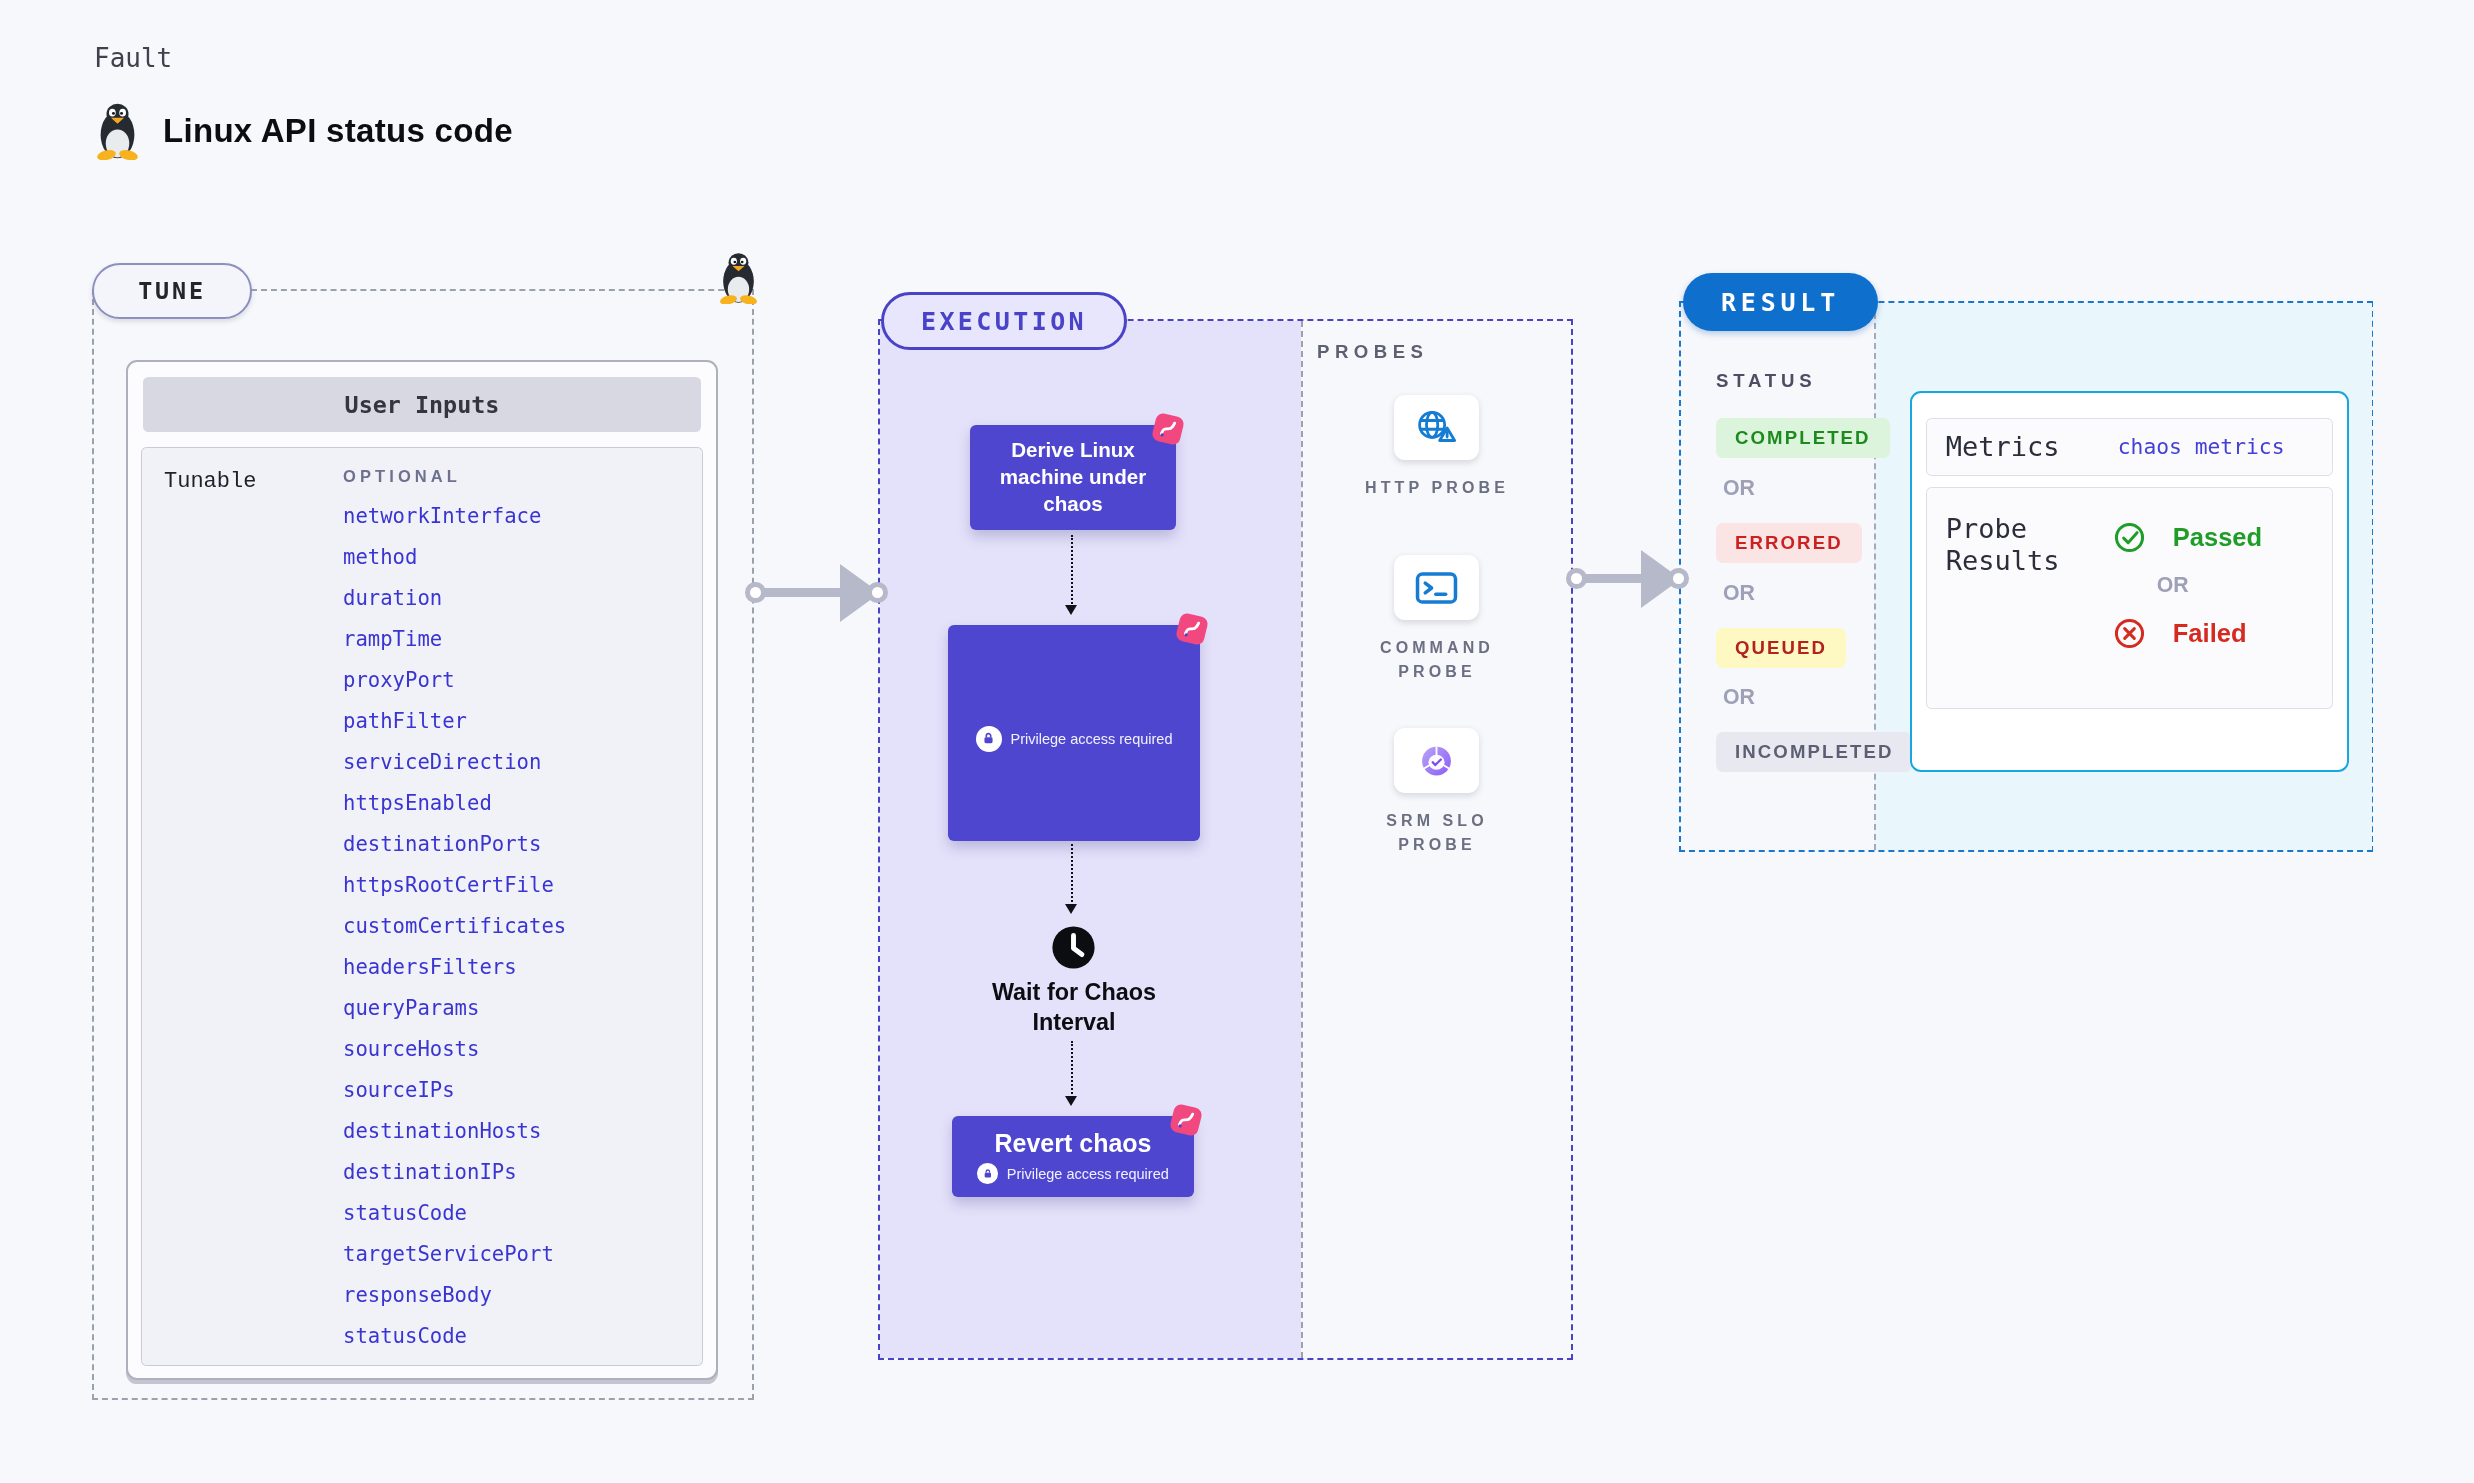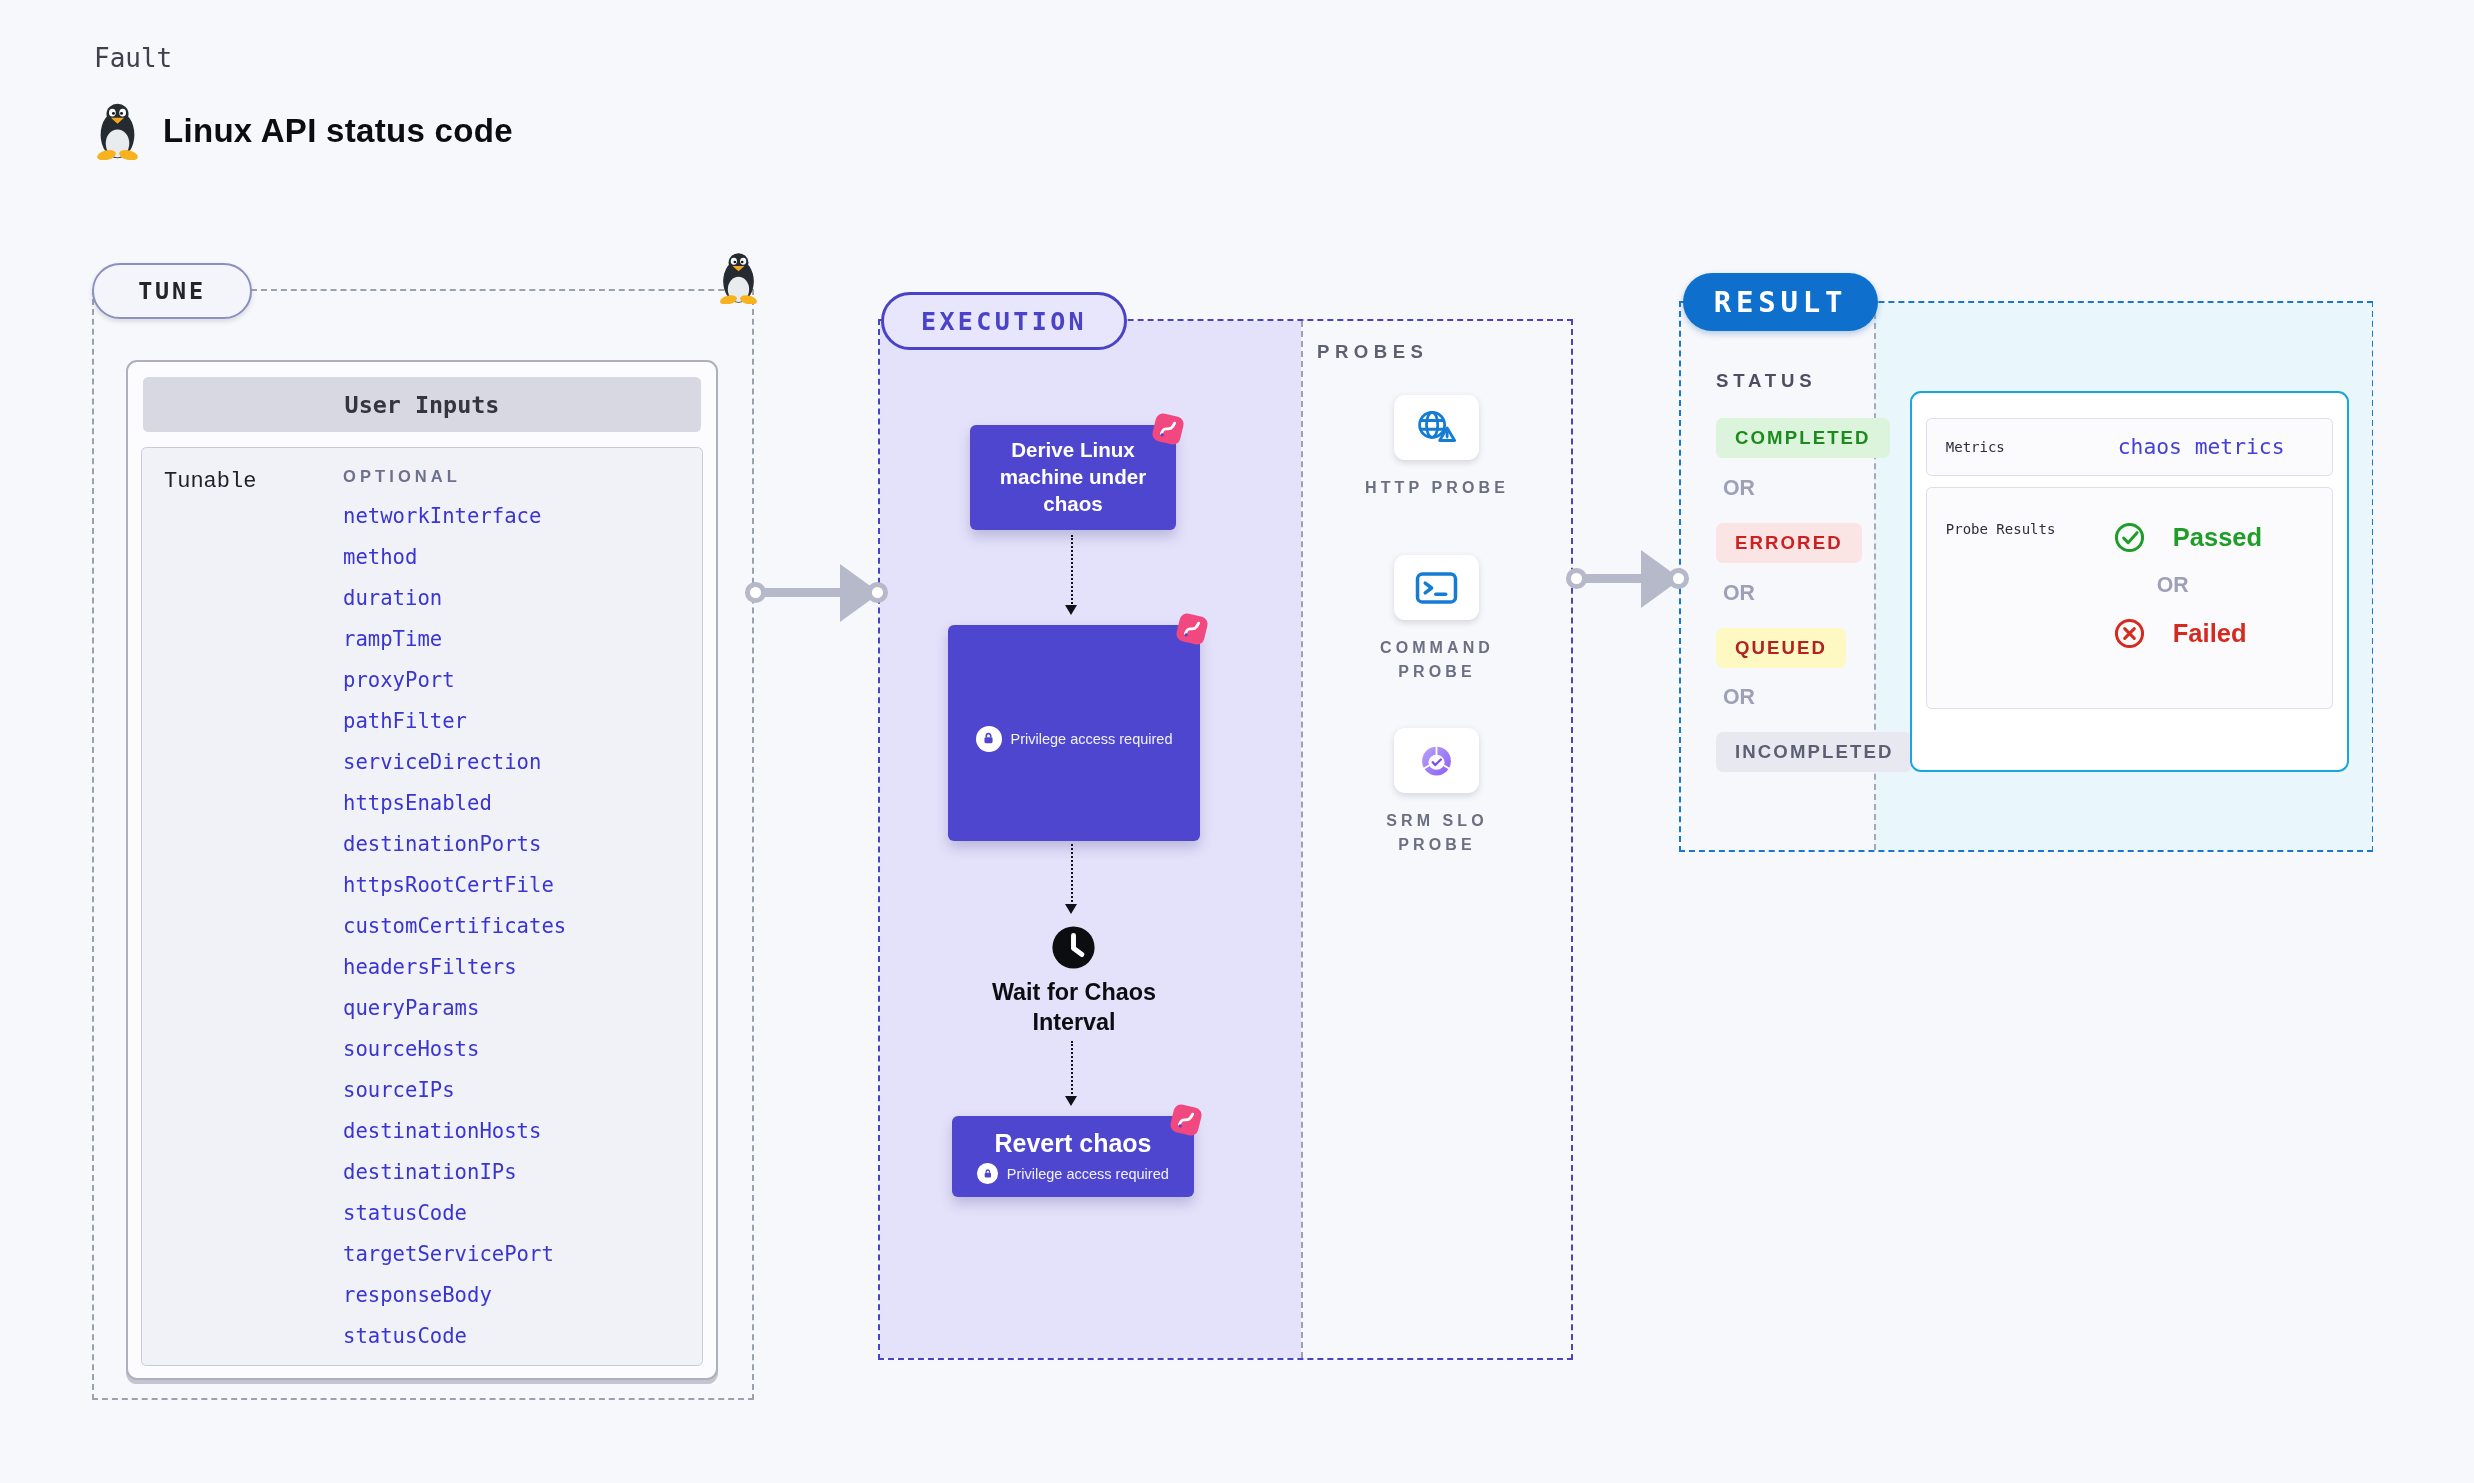--- a/index.html
+++ b/index.html
@@ -18,21 +18,21 @@
 
   
   .pill { position:absolute; display:flex; align-items:center; justify-content:center;
           border-radius:688px; font-family:"DejaVu Sans Mono",monospace; font-weight:700; z-index:7; }
   .pill-tune   { left:92px; top:263px; width:160px; height:56px; background:#f4f5fa;
                  border:2.8px solid #8b90bf; color:#23242c; font-size:23.4px; letter-spacing:2.8px;
                  box-shadow:0 2.8px 5.5px rgba(60,60,90,.15); }
   .pill-exec   { left:881px; top:292px; width:246px; height:58px; background:#e7e6fc;
                  border:3.4px solid #4a43c8; color:#4a43c8; font-size:25px; letter-spacing:3.4px; }
   .pill-result { left:1683px; top:273px; width:195px; height:58px; background:#0f6fcd;
-                 color:#ffffff; font-size:29px; letter-spacing:4.8px;
+                 color:#ffffff; font-size:25px; letter-spacing:4.8px;
                  box-shadow:0 2.8px 6.9px rgba(15,90,180,.3); }
 
   
   .tune-box { position:absolute; left:92px; top:289px; width:662px; height:1111px;
               border:2.8px dashed #9aa3ad; }
   .inputs-card { position:absolute; left:126px; top:360px; width:592px; height:1020px;
                  background:#fcfcfe; border:2.8px solid #aeb1bc; border-radius:11px;
                  box-shadow:0 4.1px 0 #c3c6d0; z-index:2; }
   .inputs-header { margin:15px; height:55px; background:#d8d8e2; border-radius:5.5px;
                    display:flex; align-items:center; justify-content:center;
@@ -123,21 +123,21 @@
   .output-card { position:absolute; left:1910px; top:391px; width:439px; height:381px;
                  background:#ffffff; border:2.8px solid #17a6de; border-radius:11px;
                  padding:13.8px; z-index:4; }
   .output-header { height:52px; background:#d8d8e2; border-radius:5.5px; display:flex;
                    align-items:center; justify-content:center;
                    font-family:"DejaVu Sans Mono",monospace; font-size:23.4px; font-weight:700; color:#4b4e60; }
   .output-row { margin-top:11px; background:#fbfbfd; border:1.4px solid #dcdee8; border-radius:5.5px;
                 position:relative; }
   .row-metrics { height:58px; display:flex; align-items:center; }
   .row-probes  { height:222px; }
-  .mono-label { font-family:"DejaVu Sans Mono",monospace; font-size:14px; color:#2b2d3a; }
+  .mono-label { font-family:"DejaVu Sans Mono",monospace; font-size:27px; color:#2b2d3a; }
   .row-metrics .mono-label { margin-left:19px; width:172px; }
   .metrics-value { font-family:"DejaVu Sans Mono",monospace; font-size:21.3px; color:#4340d6; cursor:pointer; }
   .pr-label { position:absolute; left:19px; top:25px; line-height:32px; width:151px; }
   .pr-col { position:absolute; left:186px; top:33px; display:flex; flex-direction:column; gap:19px; }
   .pr-item { display:flex; align-items:center; gap:27px; }
   .pr-item svg { width:33px; height:33px; display:block; }
   .passed { font-size:25.5px; font-weight:700; color:#1f9d28; }
   .failed { font-size:25.5px; font-weight:700; color:#d42a20; }
   .pr-or { position:static; margin-left:44px; }
 </style>

